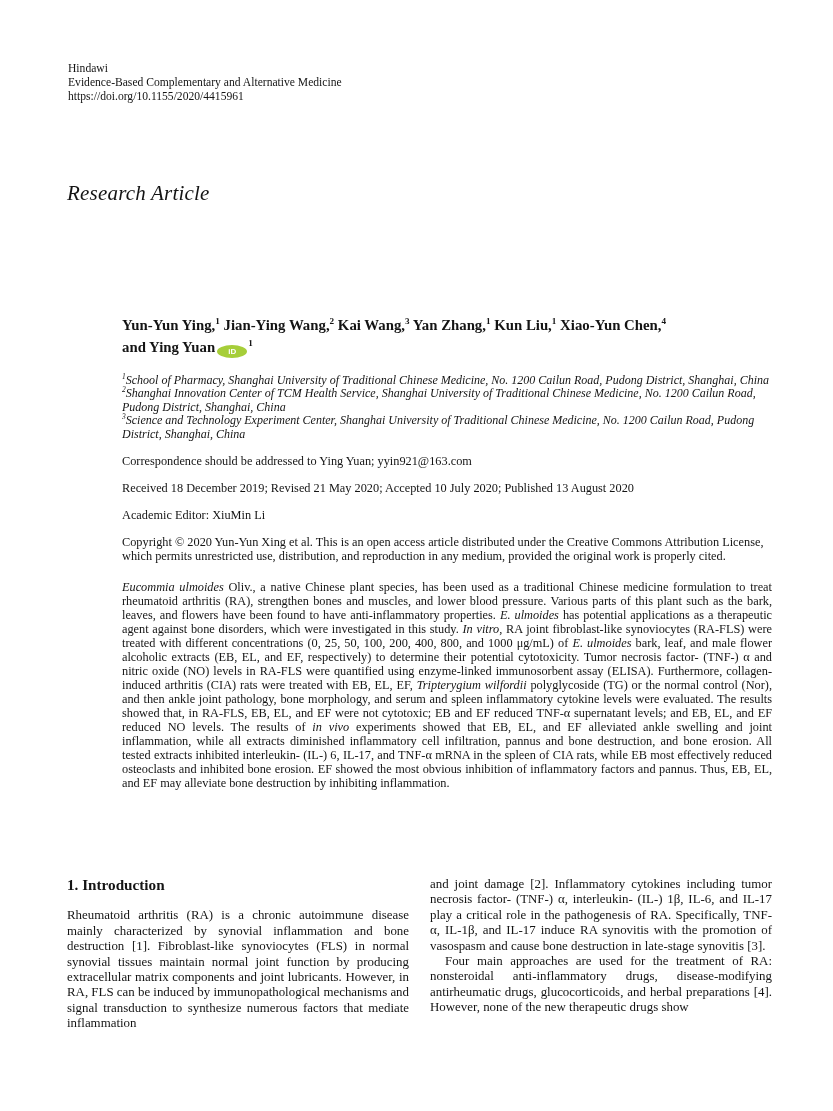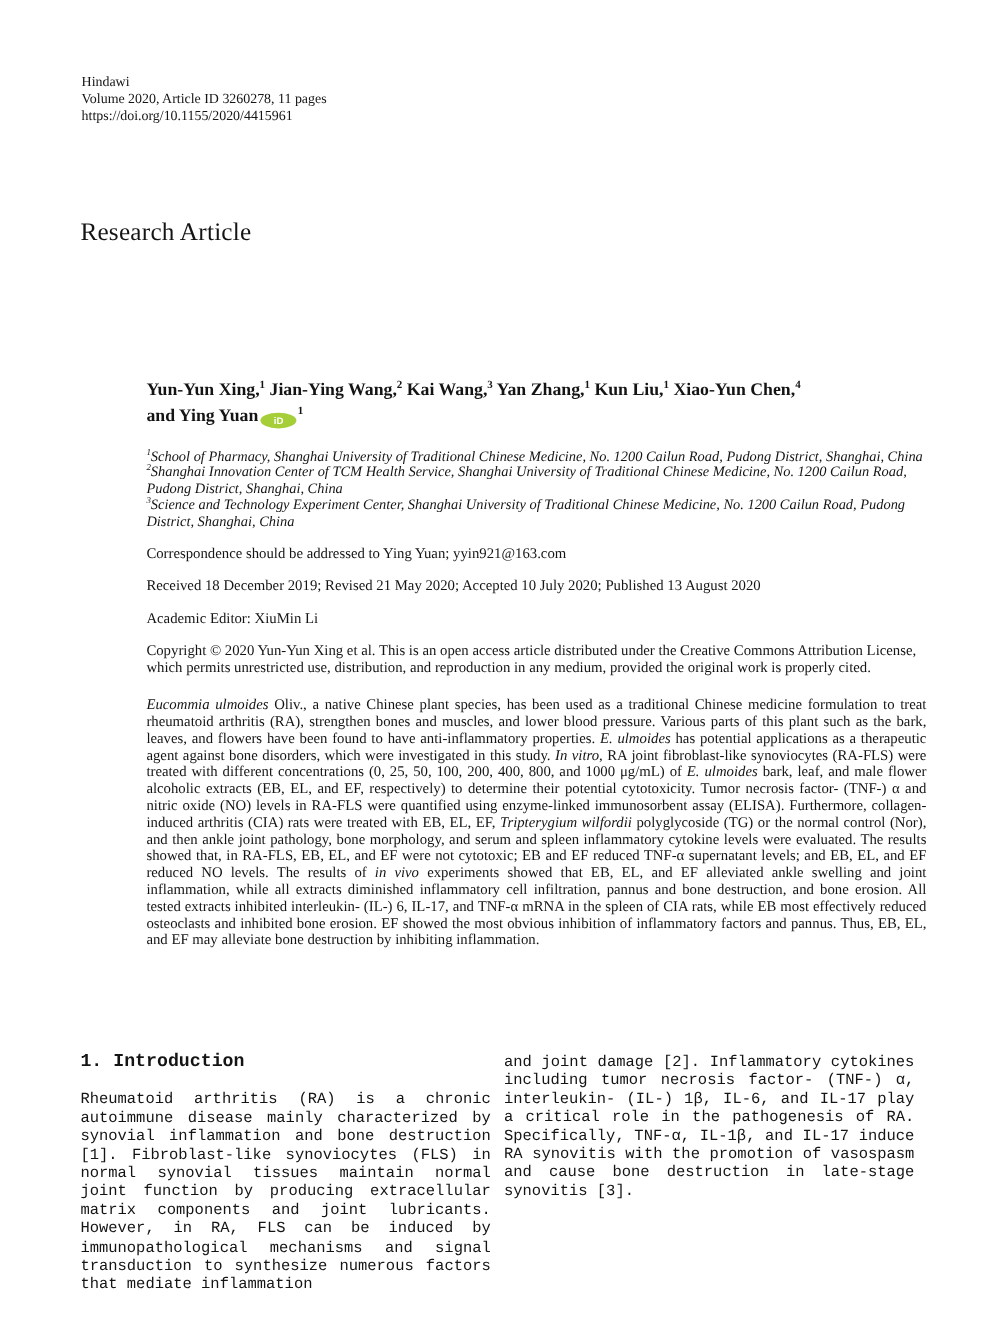--- a/index.html
+++ b/index.html
@@ -8,60 +8,60 @@
     width:833px;height:1111px;
     background:#ffffff;
     color:#141414;
     font-family:"Liberation Serif", serif;
     overflow:hidden;
   }
   
   .header-block{position:absolute;left:68px;top:62px;font-size:11.6px;line-height:14px;}
   .header-block .line{white-space:nowrap;}
   
-  .article-type{position:absolute;left:67px;top:181px;font-size:21px;letter-spacing:0.2px;}
+  .article-type{position:absolute;left:67px;top:181px;font-size:21px;font-style:italic;letter-spacing:0.2px;}
   .article-title{position:absolute;left:67px;top:212px;width:715px;font-size:23px;font-weight:bold;line-height:30px;letter-spacing:0.1px;}
   
   .front{position:absolute;left:122px;top:314px;width:650px;}
   .authors{font-size:14.8px;font-weight:bold;line-height:22px;}
   .affiliations{margin-top:16px;font-size:12px;font-style:italic;line-height:13.4px;}
   .aff{margin:0;}
   .meta{margin-top:13px;font-size:12.3px;line-height:14px;}
   .abstract{margin-top:17px;font-size:12.3px;line-height:14px;text-align:justify;}
   sup{vertical-align:super;font-size:62%;line-height:0;}
   .orcid-badge{
     display:inline-block;width:30px;height:13px;border-radius:50%;
     color:#fff;font-size:8px;font-weight:bold;text-align:center;line-height:13px;
     font-family:"Liberation Sans", sans-serif;font-style:normal;
     vertical-align:-2px;margin:0 1px 0 2px;
   }
   
   .section{position:absolute;left:67px;top:877px;width:706px;}
-  .cols{display:flex;gap:11px;font-family:Liberation Mono, monospace;}
+  .cols{display:flex;gap:21px;}
   .col{width:342px;font-size:12.9px;line-height:15.4px;text-align:justify;}
   .section-heading{font-size:15.2px;font-weight:bold;margin:0 0 16px 0;text-align:left;}
   .col p{margin:0;}
   .col p.indent{text-indent:15px;}
 </style>
 </head>
 <body>
 
 <div class="page">
 
   <div class="header-block">
     <div class="line">Hindawi</div>
-    <div class="line">Volume 2020, Article ID 3260278, 11 pages</div>
+    <div class="line">Evidence-Based Complementary and Alternative Medicine</div>
     <div class="line">https://doi.org/10.1155/2020/4415961</div>
   </div>
 
   <div class="article-type">Research Article</div>
 
 
   <div class="front">
-    <div class="authors"><span>Yun-Yun Xing,</span><sup>1</sup><span> Jian-Ying Wang,</span><sup>2</sup><span> Kai Wang,</span><sup>3</sup><span> Yan Zhang,</span><sup>1</sup><span> Kun Liu,</span><sup>1</sup><span> Xiao-Yun Chen,</span><sup>4</sup><br><span>and Ying Yuan</span><span class="orcid-badge" style="background: rgb(166, 206, 57);">iD</span><sup>1</sup></div>
+    <div class="authors"><span>Yun-Yun Ying,</span><sup>1</sup><span> Jian-Ying Wang,</span><sup>2</sup><span> Kai Wang,</span><sup>3</sup><span> Yan Zhang,</span><sup>1</sup><span> Kun Liu,</span><sup>1</sup><span> Xiao-Yun Chen,</span><sup>4</sup><br><span>and Ying Yuan</span><span class="orcid-badge" style="background: rgb(166, 206, 57);">iD</span><sup>1</sup></div>
 
     <div class="affiliations">
         <div class="aff"><sup>1</sup>School of Pharmacy, Shanghai University of Traditional Chinese Medicine, No. 1200 Cailun Road, Pudong District, Shanghai, China</div>
         <div class="aff"><sup>2</sup>Shanghai Innovation Center of TCM Health Service, Shanghai University of Traditional Chinese Medicine, No. 1200 Cailun Road, Pudong District, Shanghai, China</div>
         <div class="aff"><sup>3</sup>Science and Technology Experiment Center, Shanghai University of Traditional Chinese Medicine, No. 1200 Cailun Road, Pudong District, Shanghai, China</div>
       </div>
 
     <div class="meta"><span>Correspondence should be addressed to Ying Yuan; </span><span>yyin921@163.com</span></div>
 
     <div class="meta">Received 18 December 2019; Revised 21 May 2020; Accepted 10 July 2020; Published 13 August 2020</div>
@@ -74,17 +74,18 @@
   </div>
 
   <div class="section">
     <div class="cols">
       <div class="col">
         <h2 class="section-heading">1. Introduction</h2>
         <p>Rheumatoid arthritis (RA) is a chronic autoimmune disease mainly characterized by synovial inflammation and bone destruction [1]. Fibroblast-like synoviocytes (FLS) in normal synovial tissues maintain normal joint function by producing extracellular matrix components and joint lubricants. However, in RA, FLS can be induced by immunopathological mechanisms and signal transduction to synthesize numerous factors that mediate inflammation</p>
       </div>
       <div class="col">
         <p>and joint damage [2]. Inflammatory cytokines including tumor necrosis factor- (TNF-) α, interleukin- (IL-) 1β, IL-6, and IL-17 play a critical role in the pathogenesis of RA. Specifically, TNF-α, IL-1β, and IL-17 induce RA synovitis with the promotion of vasospasm and cause bone destruction in late-stage synovitis [3].</p>
+        <p class="indent">Four main approaches are used for the treatment of RA: nonsteroidal anti-inflammatory drugs, disease-modifying antirheumatic drugs, glucocorticoids, and herbal preparations [4]. However, none of the new therapeutic drugs show</p>
       </div>
     </div>
   </div>
 
 </div>
 
 </body></html>

